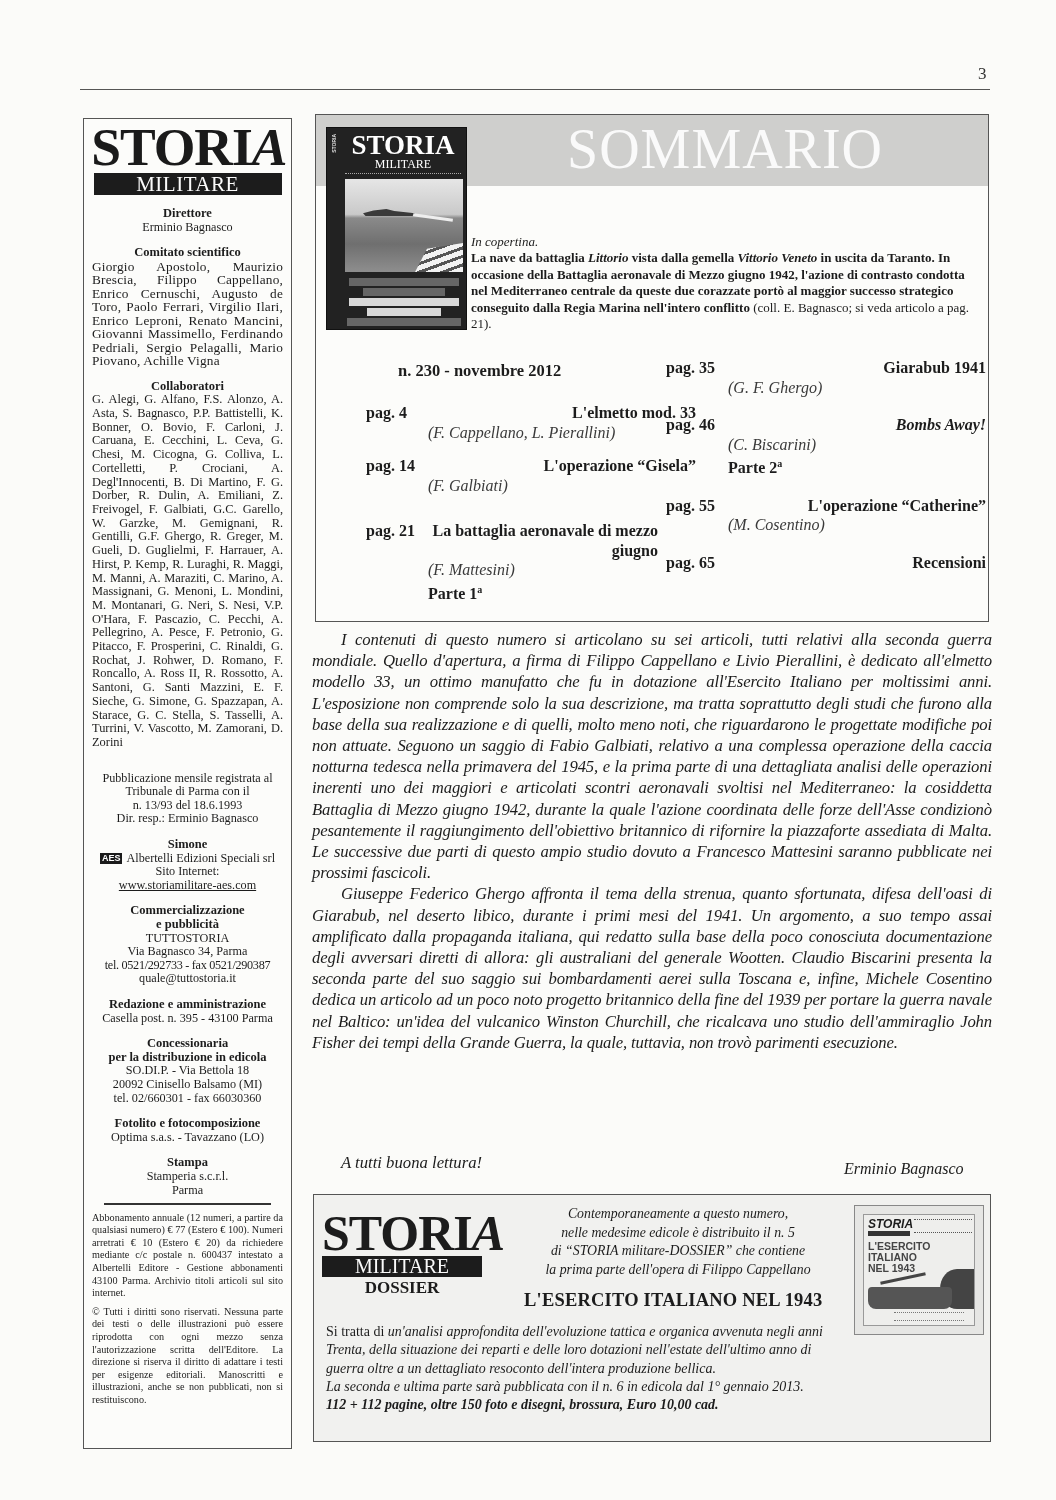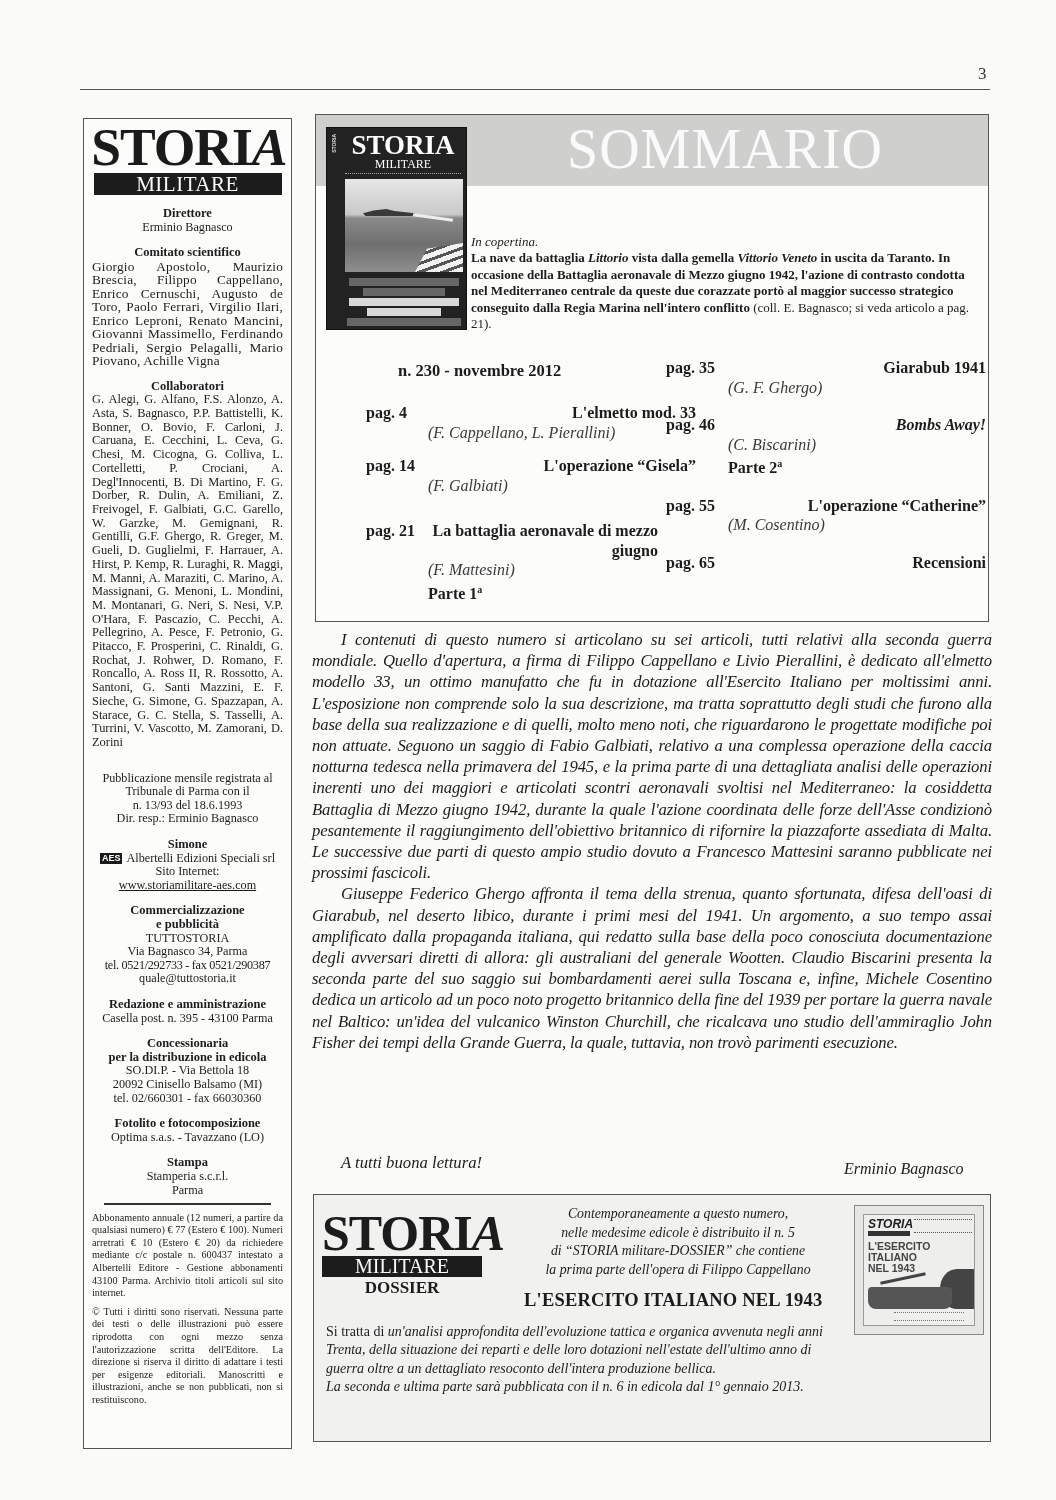--- a/index.html
+++ b/index.html
@@ -269,14 +269,15 @@
       </div>
       <div class="mini-tree"></div>
       <div class="mini-tank"></div>
       <div class="mini-foot"></div>
     </div>
   </div>
 
   <div class="dossier-desc">
     <div style="width:525px"><span>Si tratta di </span><span class="it">un'analisi approfondita dell'evoluzione tattica e organica avvenuta negli anni Trenta, della situazione dei reparti e delle loro dotazioni nell'estate dell'ultimo anno di guerra oltre a un dettagliato resoconto dell'intera produzione bellica.</span></div>
     <div class="it">La seconda e ultima parte sarà pubblicata con il n. 6 in edicola dal 1° gennaio 2013.</div>
+    <div class="bi">112 + 112 pagine, oltre 150 foto e disegni, brossura, Euro 10,00 cad.</div>
   </div>
 </section>
 
 </body></html>

